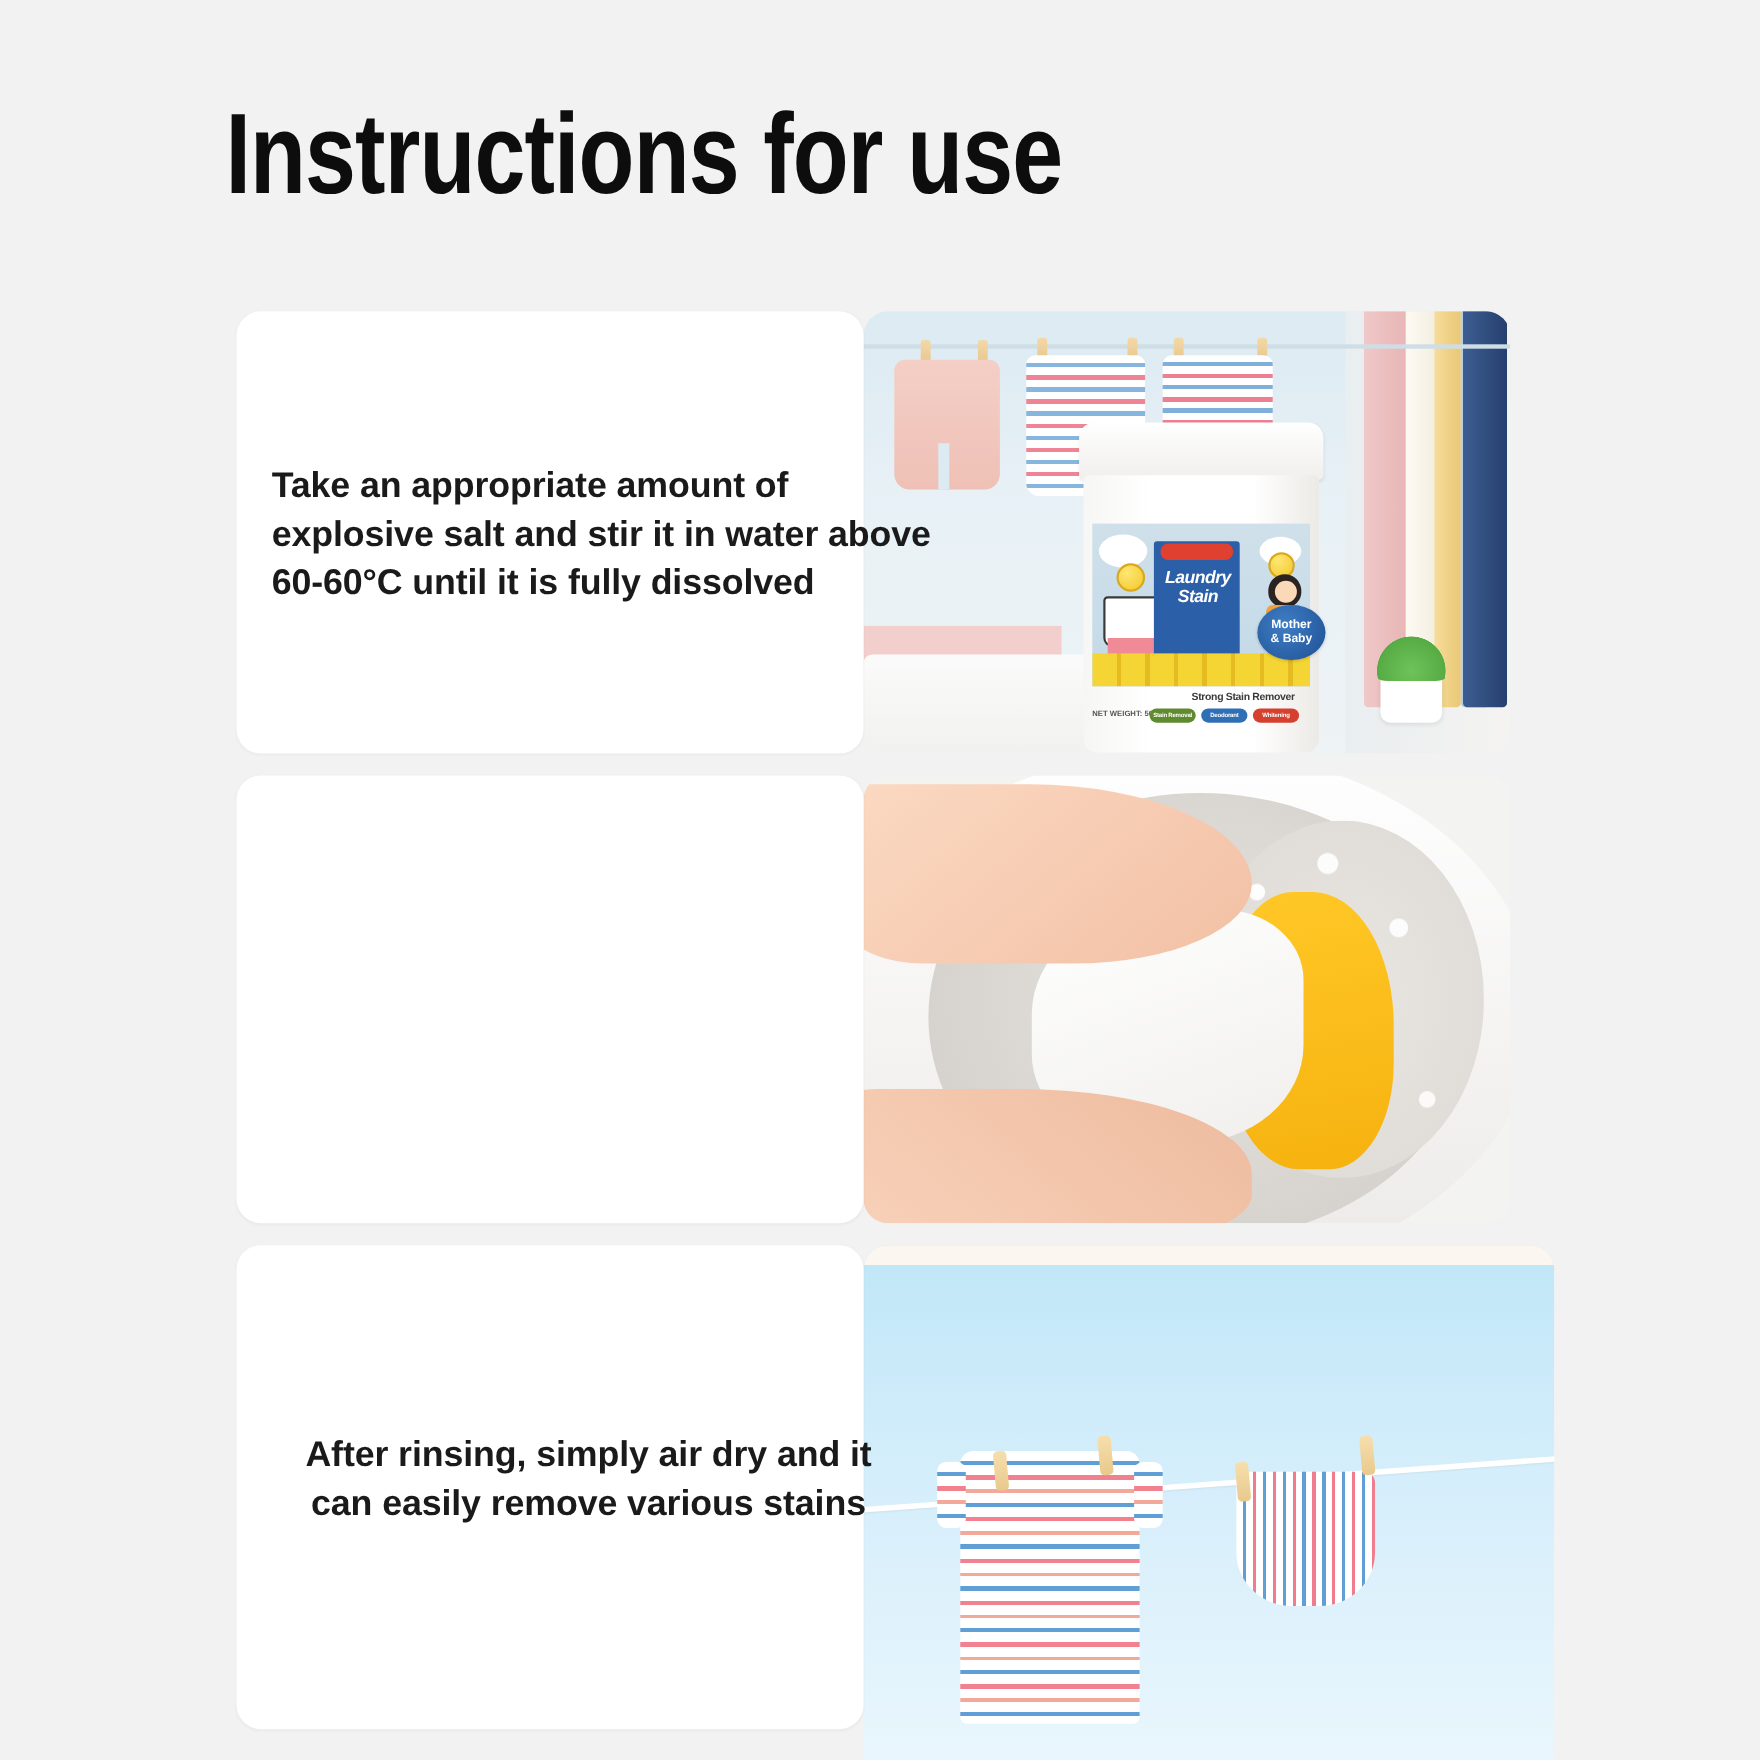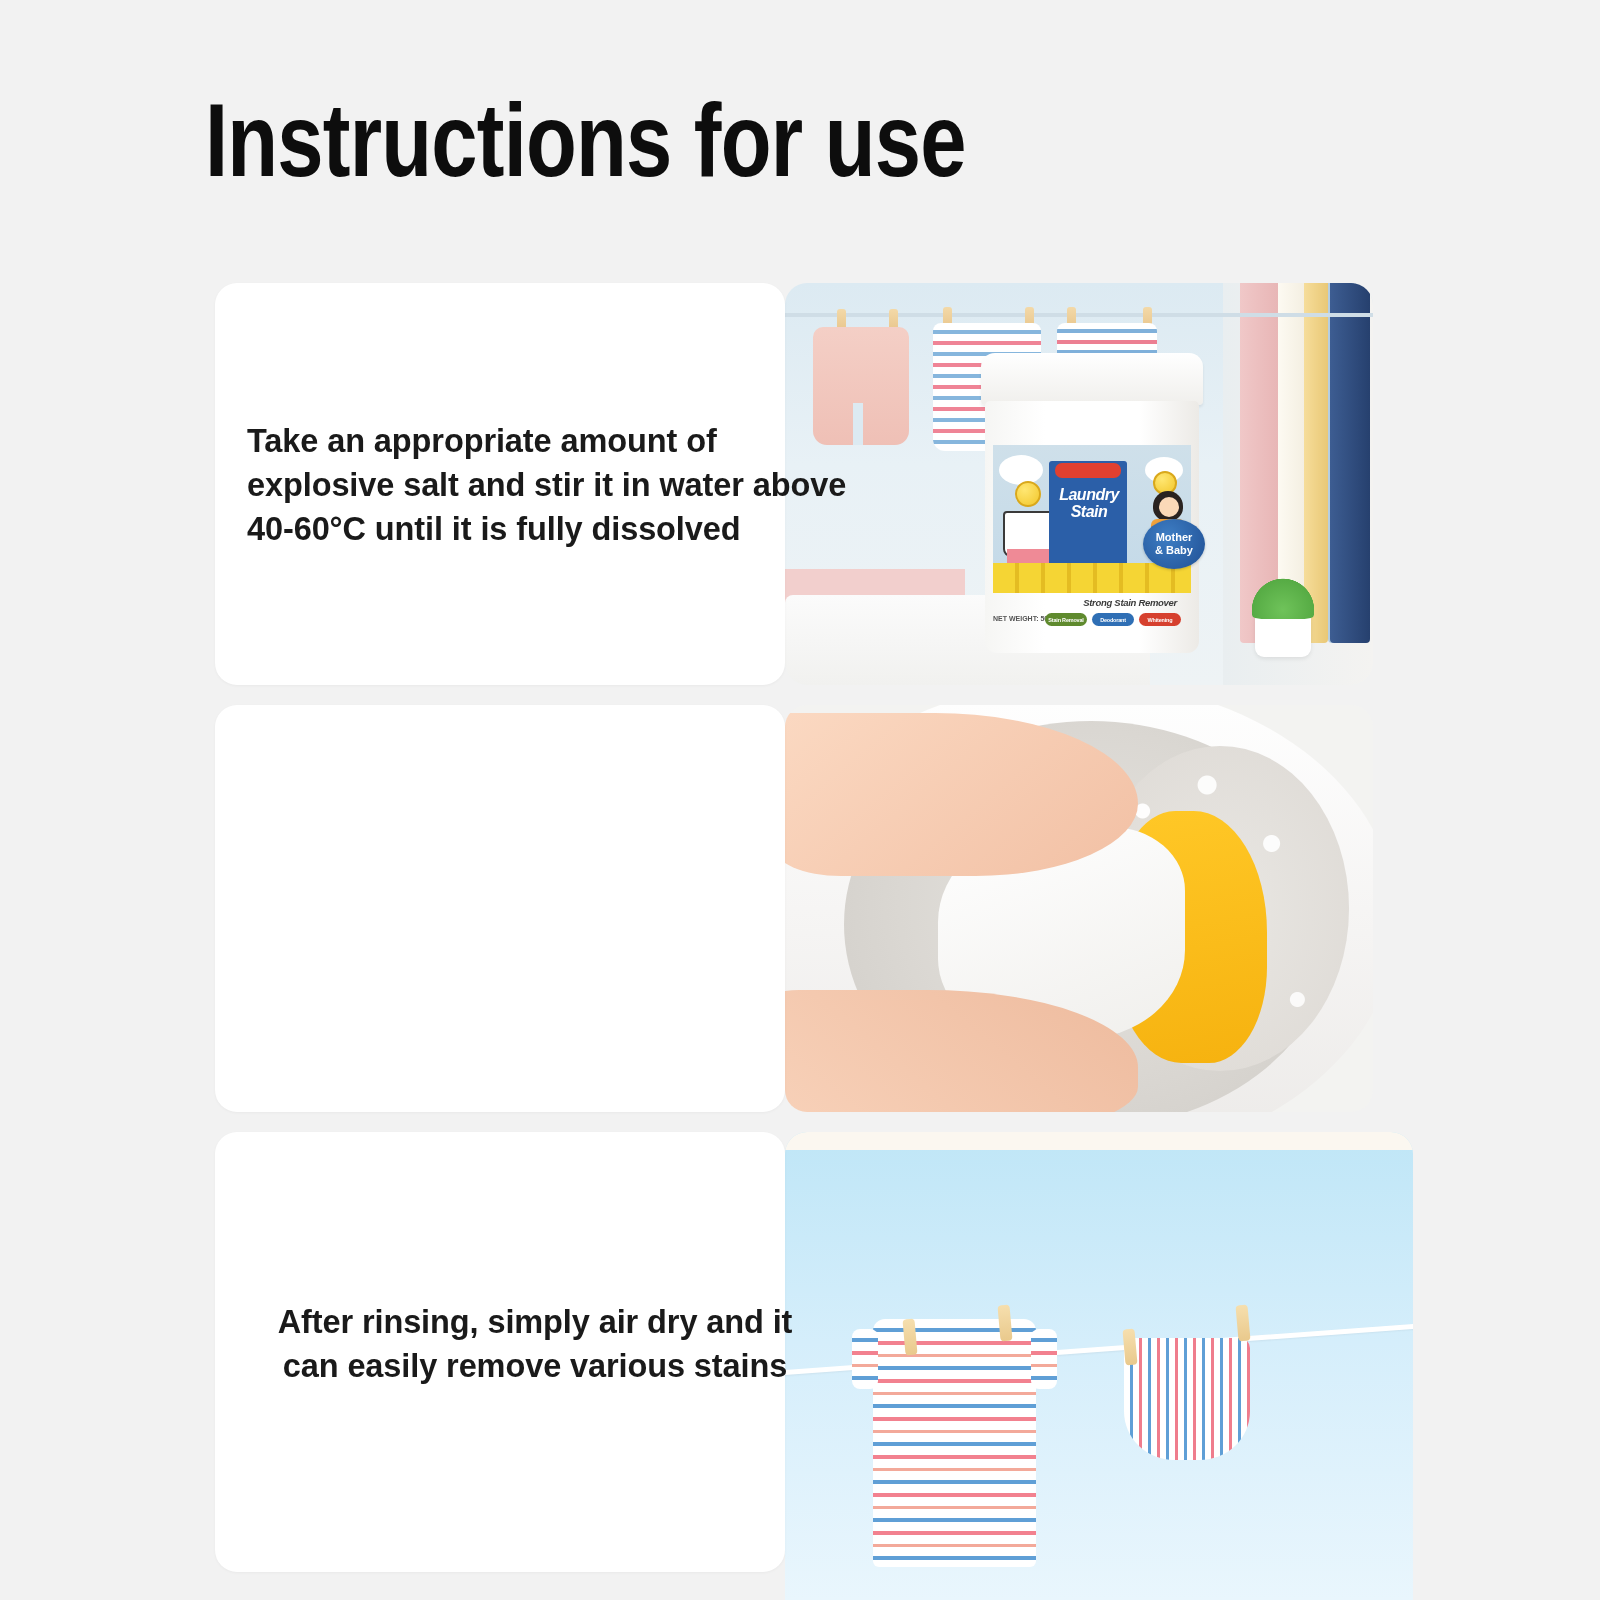--- a/index.html
+++ b/index.html
@@ -151,21 +151,21 @@
     position:absolute; left:0; bottom:0; width:62%; height:90px;
     background:linear-gradient(180deg,#fbfbfb,#f1f1ef);
     border-radius:8px 8px 0 0;
   }
   .p1-pinkwall{
     position:absolute; left:0; bottom:82px; width:180px; height:34px;
     background:#f2cfcd;
   }
 
   
-  .jar { position:absolute; left:196px; top:70px; width:222px; height:300px; z-index:5; }
+  .jar { position:absolute; left:196px; top:101px; width:222px; height:300px; z-index:5; }
   .jar-lid {
     position:absolute; left:0; top:0; width:100%; height:52px;
     background:linear-gradient(180deg,#ffffff,#f0efec);
     border-radius:14px 14px 4px 4px;
     box-shadow:0 2px 3px rgba(0,0,0,.08);
   }
   .jar-body {
     position:absolute; left:4px; top:48px; width:214px; height:252px;
     background:linear-gradient(90deg,#f6f6f4 0%,#ffffff 28%,#ffffff 72%,#eceae6 100%);
     border-radius:5px 5px 12px 12px;
@@ -222,21 +222,21 @@
     background:#ef8a96; border-radius:0 0 6px 6px;
   }
   .lbl-stones{
     position:absolute; left:0; bottom:0; width:100%; height:30px;
     background:repeating-linear-gradient(90deg,#f5d534 0px,#f5d534 22px,#e4bc22 22px,#e4bc22 26px);
   }
   .jar-sub {
     position:absolute; left:0; top:196px; width:100%;
     text-align:right; padding-right:22px; box-sizing:border-box;
     font-size:9.5px; font-weight:bold; color:#3a3a3a;
-    font-style:italic; letter-spacing:-0.3px;
+    letter-spacing:-0.3px;
   }
   .jar-pills{
     position:absolute; left:60px; top:212px; display:flex; gap:5px;
   }
   .jar-pill{
     width:42px;height:13px;border-radius:7px;
     font-size:5.5px;color:#fff;font-weight:bold;
     display:flex;align-items:center;justify-content:center;
     letter-spacing:-0.2px; white-space:nowrap; overflow:hidden;
   }
@@ -410,21 +410,21 @@
           <span>Mother</span>
           <span>&amp; Baby</span>
         </div>
       </div>
     </div>
   </div>
 
   <div class="step-label">
     <span>Step</span><span class="step-num">01</span>
   </div>
-  <div class="step-body">Take an appropriate amount of explosive salt and stir it in water above 40-60°C until it is fully dissolved</div>
+  <div class="step-body">Take an appropriate amount of explosive salt and stir it in water above 60-60°C until it is fully dissolved</div>
 </div>
 
 <div class="card" id="card2">
 
   <div class="card-text-pane"></div>
 
   <div class="card-img-pane">
     <div class="photo2">
       <div class="p2-basin-out"></div>
       <div class="p2-basin-in"></div>

